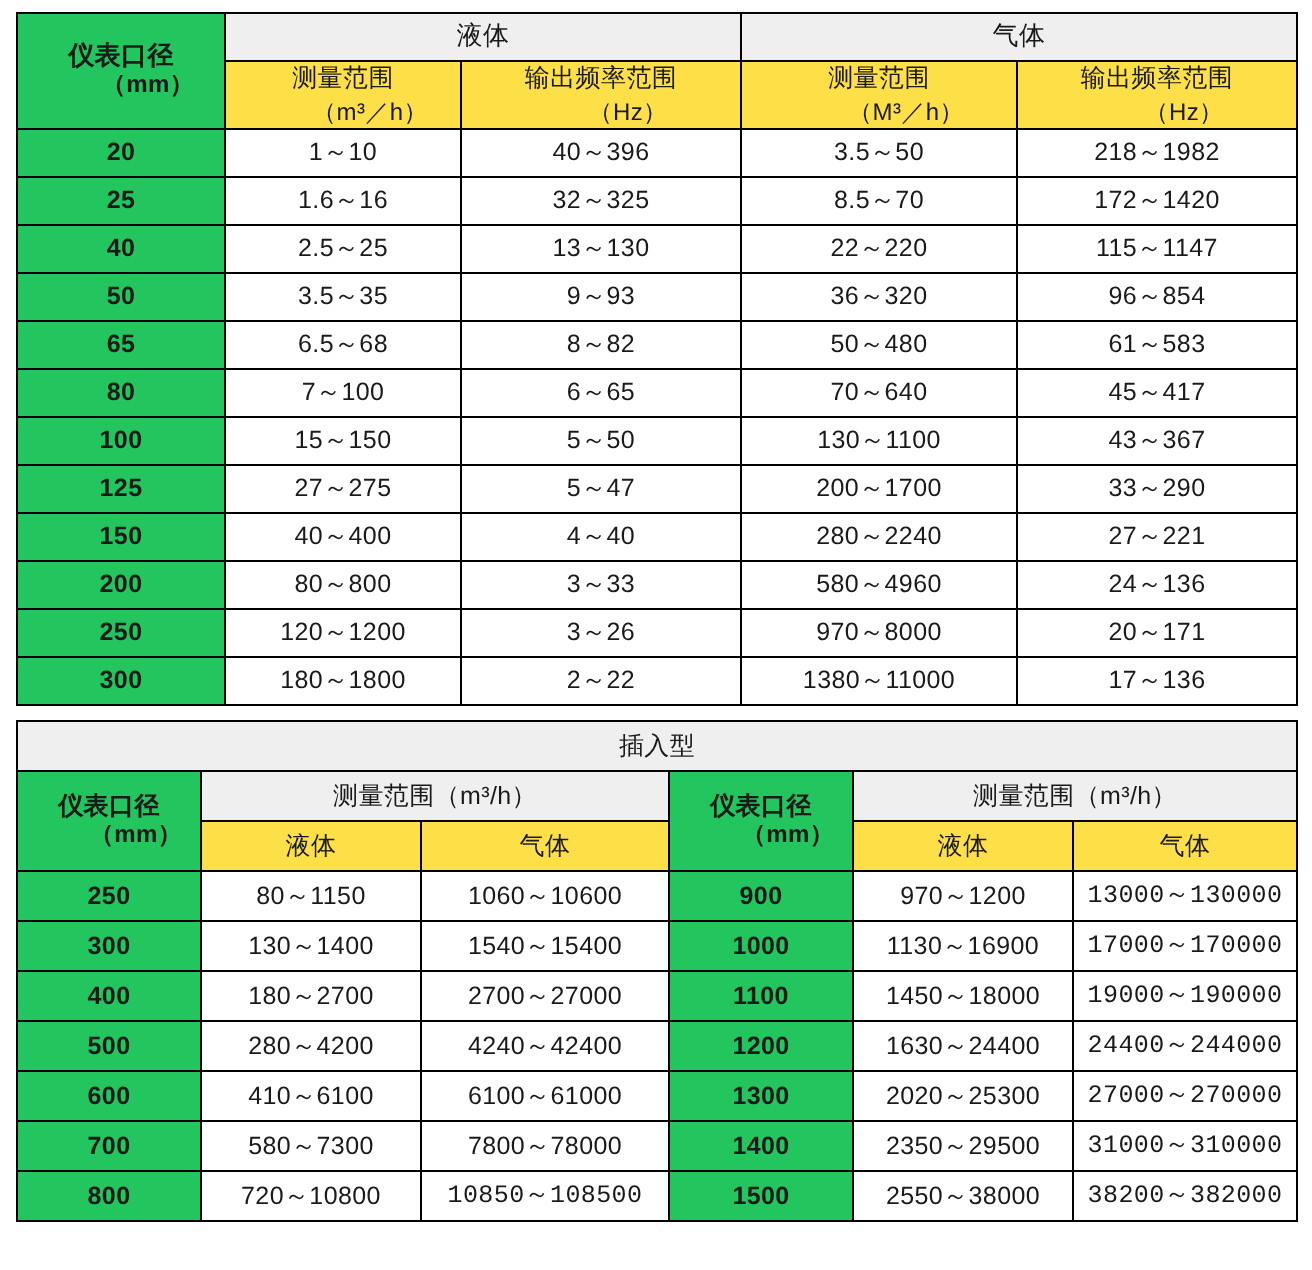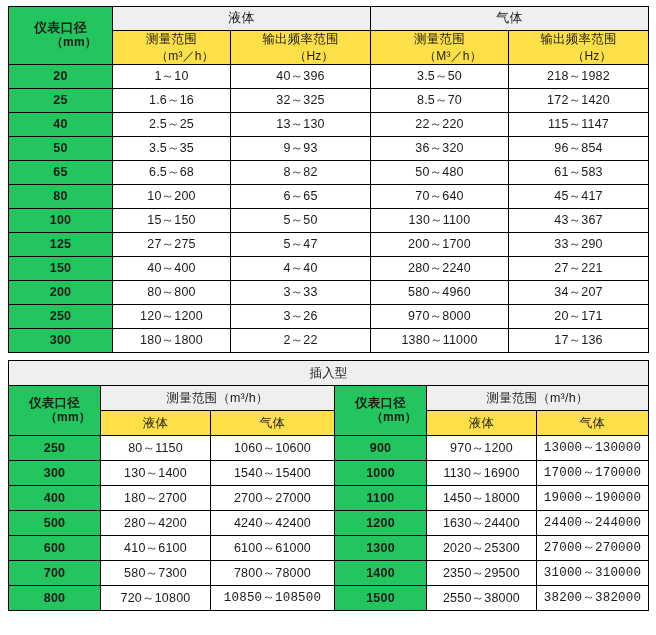--- a/index.html
+++ b/index.html
@@ -151,21 +151,21 @@
       </tr>
       <tr>
         <td class="col-dia">65</td>
         <td>6.5～68</td>
         <td>8～82</td>
         <td>50～480</td>
         <td>61～583</td>
       </tr>
       <tr>
         <td class="col-dia">80</td>
-        <td>10～200</td>
+        <td>7～100</td>
         <td>6～65</td>
         <td>70～640</td>
         <td>45～417</td>
       </tr>
       <tr>
         <td class="col-dia">100</td>
         <td>15～150</td>
         <td>5～50</td>
         <td>130～1100</td>
         <td>43～367</td>
@@ -182,21 +182,21 @@
         <td>40～400</td>
         <td>4～40</td>
         <td>280～2240</td>
         <td>27～221</td>
       </tr>
       <tr>
         <td class="col-dia">200</td>
         <td>80～800</td>
         <td>3～33</td>
         <td>580～4960</td>
-        <td>34～207</td>
+        <td>24～136</td>
       </tr>
       <tr>
         <td class="col-dia">250</td>
         <td>120～1200</td>
         <td>3～26</td>
         <td>970～8000</td>
         <td>20～171</td>
       </tr>
       <tr>
         <td class="col-dia">300</td>

